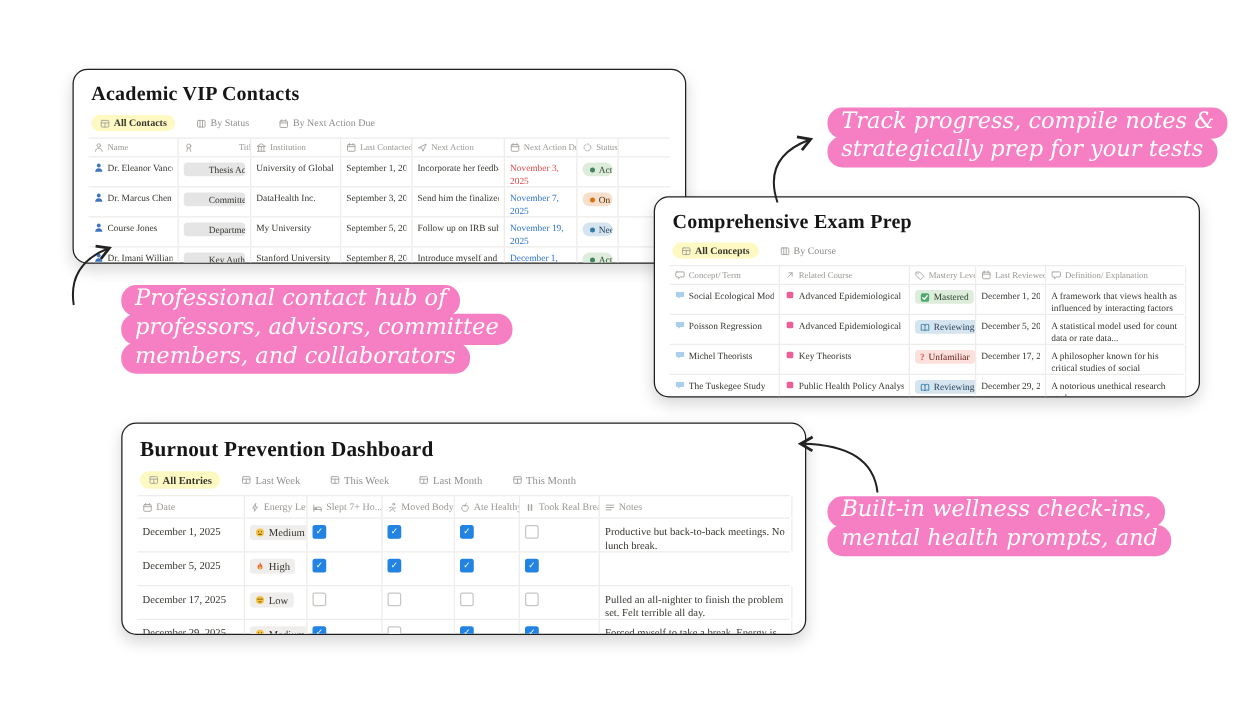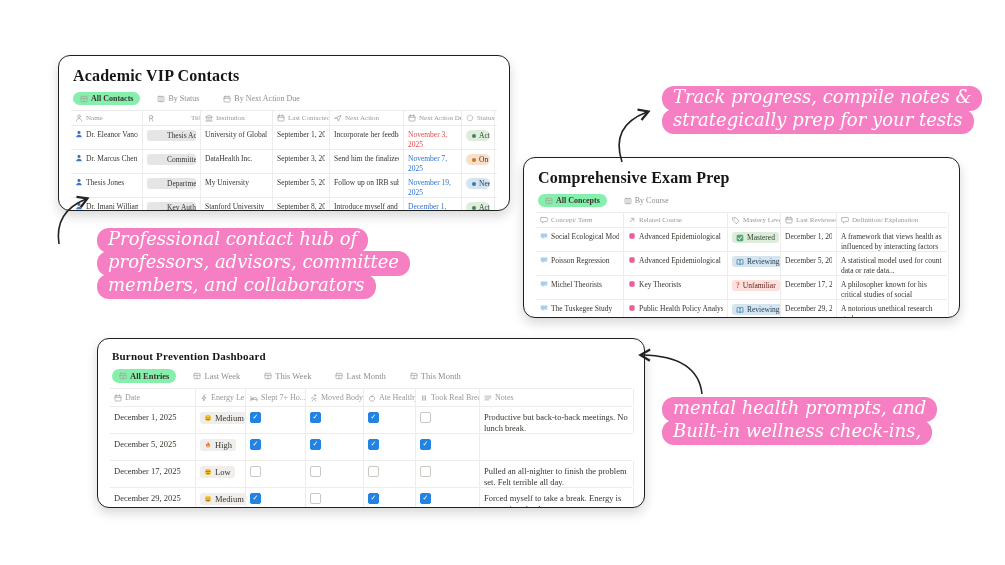--- a/index.html
+++ b/index.html
@@ -3,26 +3,26 @@
 <meta charset="utf-8">
 <style>
   html,body{margin:0;padding:0;}
   body{width:1005px;height:565px;background:#ffffff;position:relative;overflow:hidden;
        font-family:"Liberation Serif","DejaVu Serif",serif;color:#37352F;}
 
   
   .card{position:absolute;background:#fff;border:1.4px solid #1f1f1f;border-radius:12px;
         box-shadow:0 5px 12px rgba(0,0,0,.16);padding:9px 12px;box-sizing:border-box;overflow:hidden;}
   .card-title{font-weight:bold;font-size:16px;letter-spacing:.2px;color:#161616;margin:2px 0 7px 2px;}
-  #burnout-card .card-title{font-size:11px;}
+  #burnout-card .card-title{font-size:17px;}
 
   
   .tabs{display:flex;align-items:center;gap:10px;margin:0 0 5px 2px;}
   .tab{display:flex;align-items:center;gap:3px;font-size:8px;color:#8F8E8B;padding:2px 7px;border-radius:10px;cursor:pointer;white-space:nowrap;}
-  .tab.active{background:#86efac;color:#37352F;font-weight:bold;}
+  .tab.active{background:#fef9c3;color:#37352F;font-weight:bold;}
   #burnout-card .tab{font-size:8.5px;font-family:Liberation Serif, serif;}
 
   
   .tbl{border-top:1px solid #EDECEA;}
   .thead{display:flex;border-bottom:1px solid #EDECEA;}
   .hcell{display:flex;align-items:center;gap:3px;font-size:7px;color:#9B9894;
          padding:3px 4px;box-sizing:border-box;border-right:1px solid #EDECEA;overflow:hidden;white-space:nowrap;}
   #burnout-card .hcell{font-size:8px;padding:4px 4px;}
   .trow{display:flex;border-bottom:1px solid #EDECEA;}
   .cell{padding:4px 4px;box-sizing:border-box;border-right:1px solid #EDECEA;
@@ -67,21 +67,21 @@
   
   .callout{position:absolute;text-align:center;font-style:italic;
            font-family:"DejaVu Serif",serif;font-size:18px;color:#fff;line-height:1;}
   .callout .bline{display:inline-block;background:#F67EC2;padding:2px 11px 5px;border-radius:12px;margin-top:-5px;white-space:nowrap;}
 
   .arrow{position:absolute;}
 </style>
 </head>
 <body>
 
-<div class="card" id="contacts-card" style="left:58px;top:55px;width:452px;height:156px;">
+<div class="card" id="contacts-card" style="left:58px;top:55px;width:491px;height:156px;">
   <div class="card-title">Academic VIP Contacts</div>
   <div class="tabs">
       <div class="tab active">
         <span class="icn icn-sm">
           <svg viewBox="0 0 12 12" fill="none" stroke="currentColor" stroke-width="1.1" stroke-linecap="round" stroke-linejoin="round">
             <rect x="1.5" y="2" width="9" height="8" rx="1"></rect>
             <path d="M1.5 5h9 M6 5v5"></path>
           </svg>
         </span>
         <span>All Contacts</span>
@@ -237,21 +237,21 @@
         </div>
       </div>
       <div class="trow">
         <div class="cell t-person" style="width: 72px; flex: 0 0 72px;">
           <span class="icn c-person icn-sm">
             <svg viewBox="0 0 12 12" fill="none" stroke="currentColor" stroke-width="1.1" stroke-linecap="round" stroke-linejoin="round">
               <circle cx="6" cy="3.6" r="2.3" fill="currentColor" stroke="none"></circle>
               <path d="M1.6 11c.5-2.8 2.2-4 4.4-4s3.9 1.2 4.4 4z" fill="currentColor" stroke="none"></path>
             </svg>
           </span>
-          <span class="txt">Thesis Jones</span>
+          <span class="txt">Course Jones</span>
         </div>
         <div class="cell t-tag" style="width: 58px; flex: 0 0 58px;">
           <span class="tagpill">Department Admin</span>
         </div>
         <div class="cell t-text" style="width: 72px; flex: 0 0 72px;">
           <span class="txt">My University</span>
         </div>
         <div class="cell t-text" style="width: 57px; flex: 0 0 57px;">
           <span class="txt">September 5, 2025</span>
         </div>
@@ -753,22 +753,22 @@
 <div class="callout" style="left:662px;top:88px;width:258px;">
     <div><span class="bline">Track progress, compile notes &amp;</span></div>
     <div><span class="bline">strategically prep for your tests</span></div>
   </div>
 <div class="callout" style="left:97px;top:230px;width:236px;">
     <div><span class="bline">Professional contact hub of</span></div>
     <div><span class="bline">professors, advisors, committee</span></div>
     <div><span class="bline">members, and collaborators</span></div>
   </div>
 <div class="callout" style="left:662px;top:399px;width:244px;">
+    <div><span class="bline">Built-in wellness check-ins,</span></div>
     <div><span class="bline">mental health prompts, and</span></div>
-    <div><span class="bline">Built-in wellness check-ins,</span></div>
   </div>
 
 <svg class="arrow" style="left:603px;top:98px;" width="62" height="72" viewBox="0 0 62 72">
   <defs>
       <marker id="ah1" markerWidth="9" markerHeight="9" refX="6" refY="4.5" orient="auto">
     <path d="M1,1 L7,4.5 L1,8" fill="none" stroke="#222" stroke-width="1.4"></path>
       </marker>
     </defs>
   <path d="M19 64 Q 7 28 44 14" fill="none" stroke="#222" stroke-width="1.6" marker-end="url(#ah1)"></path>
 </svg>

